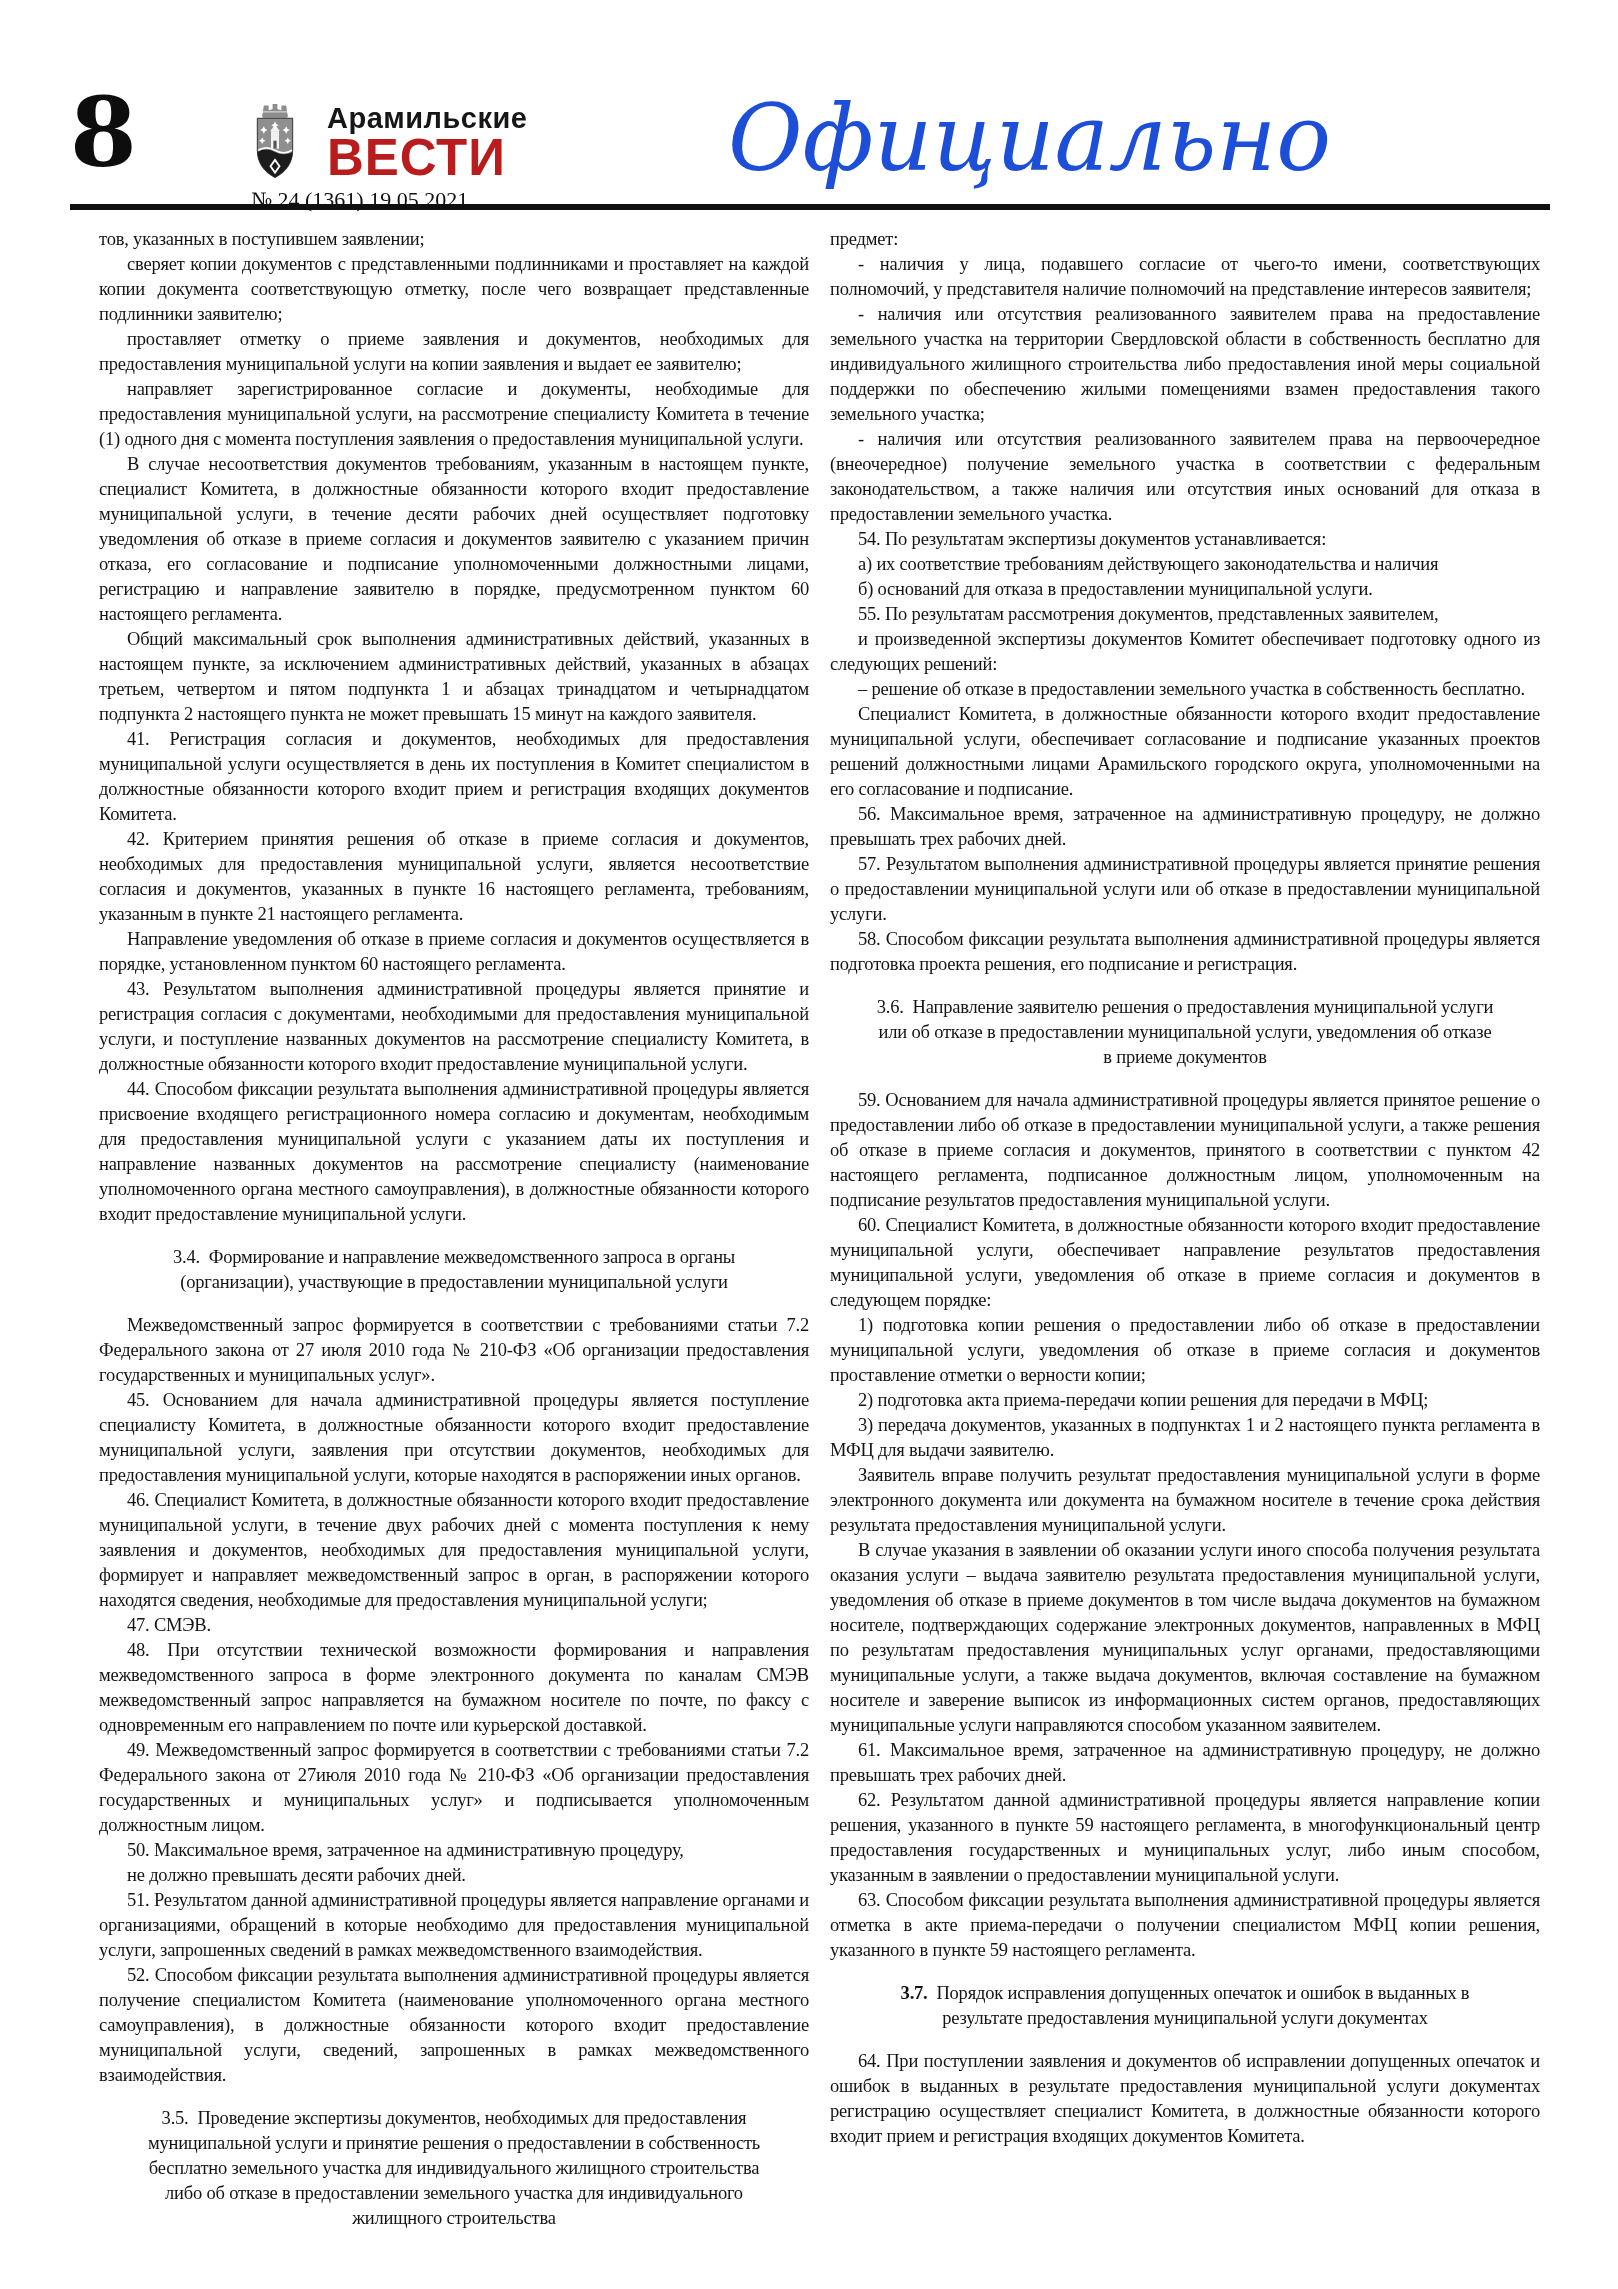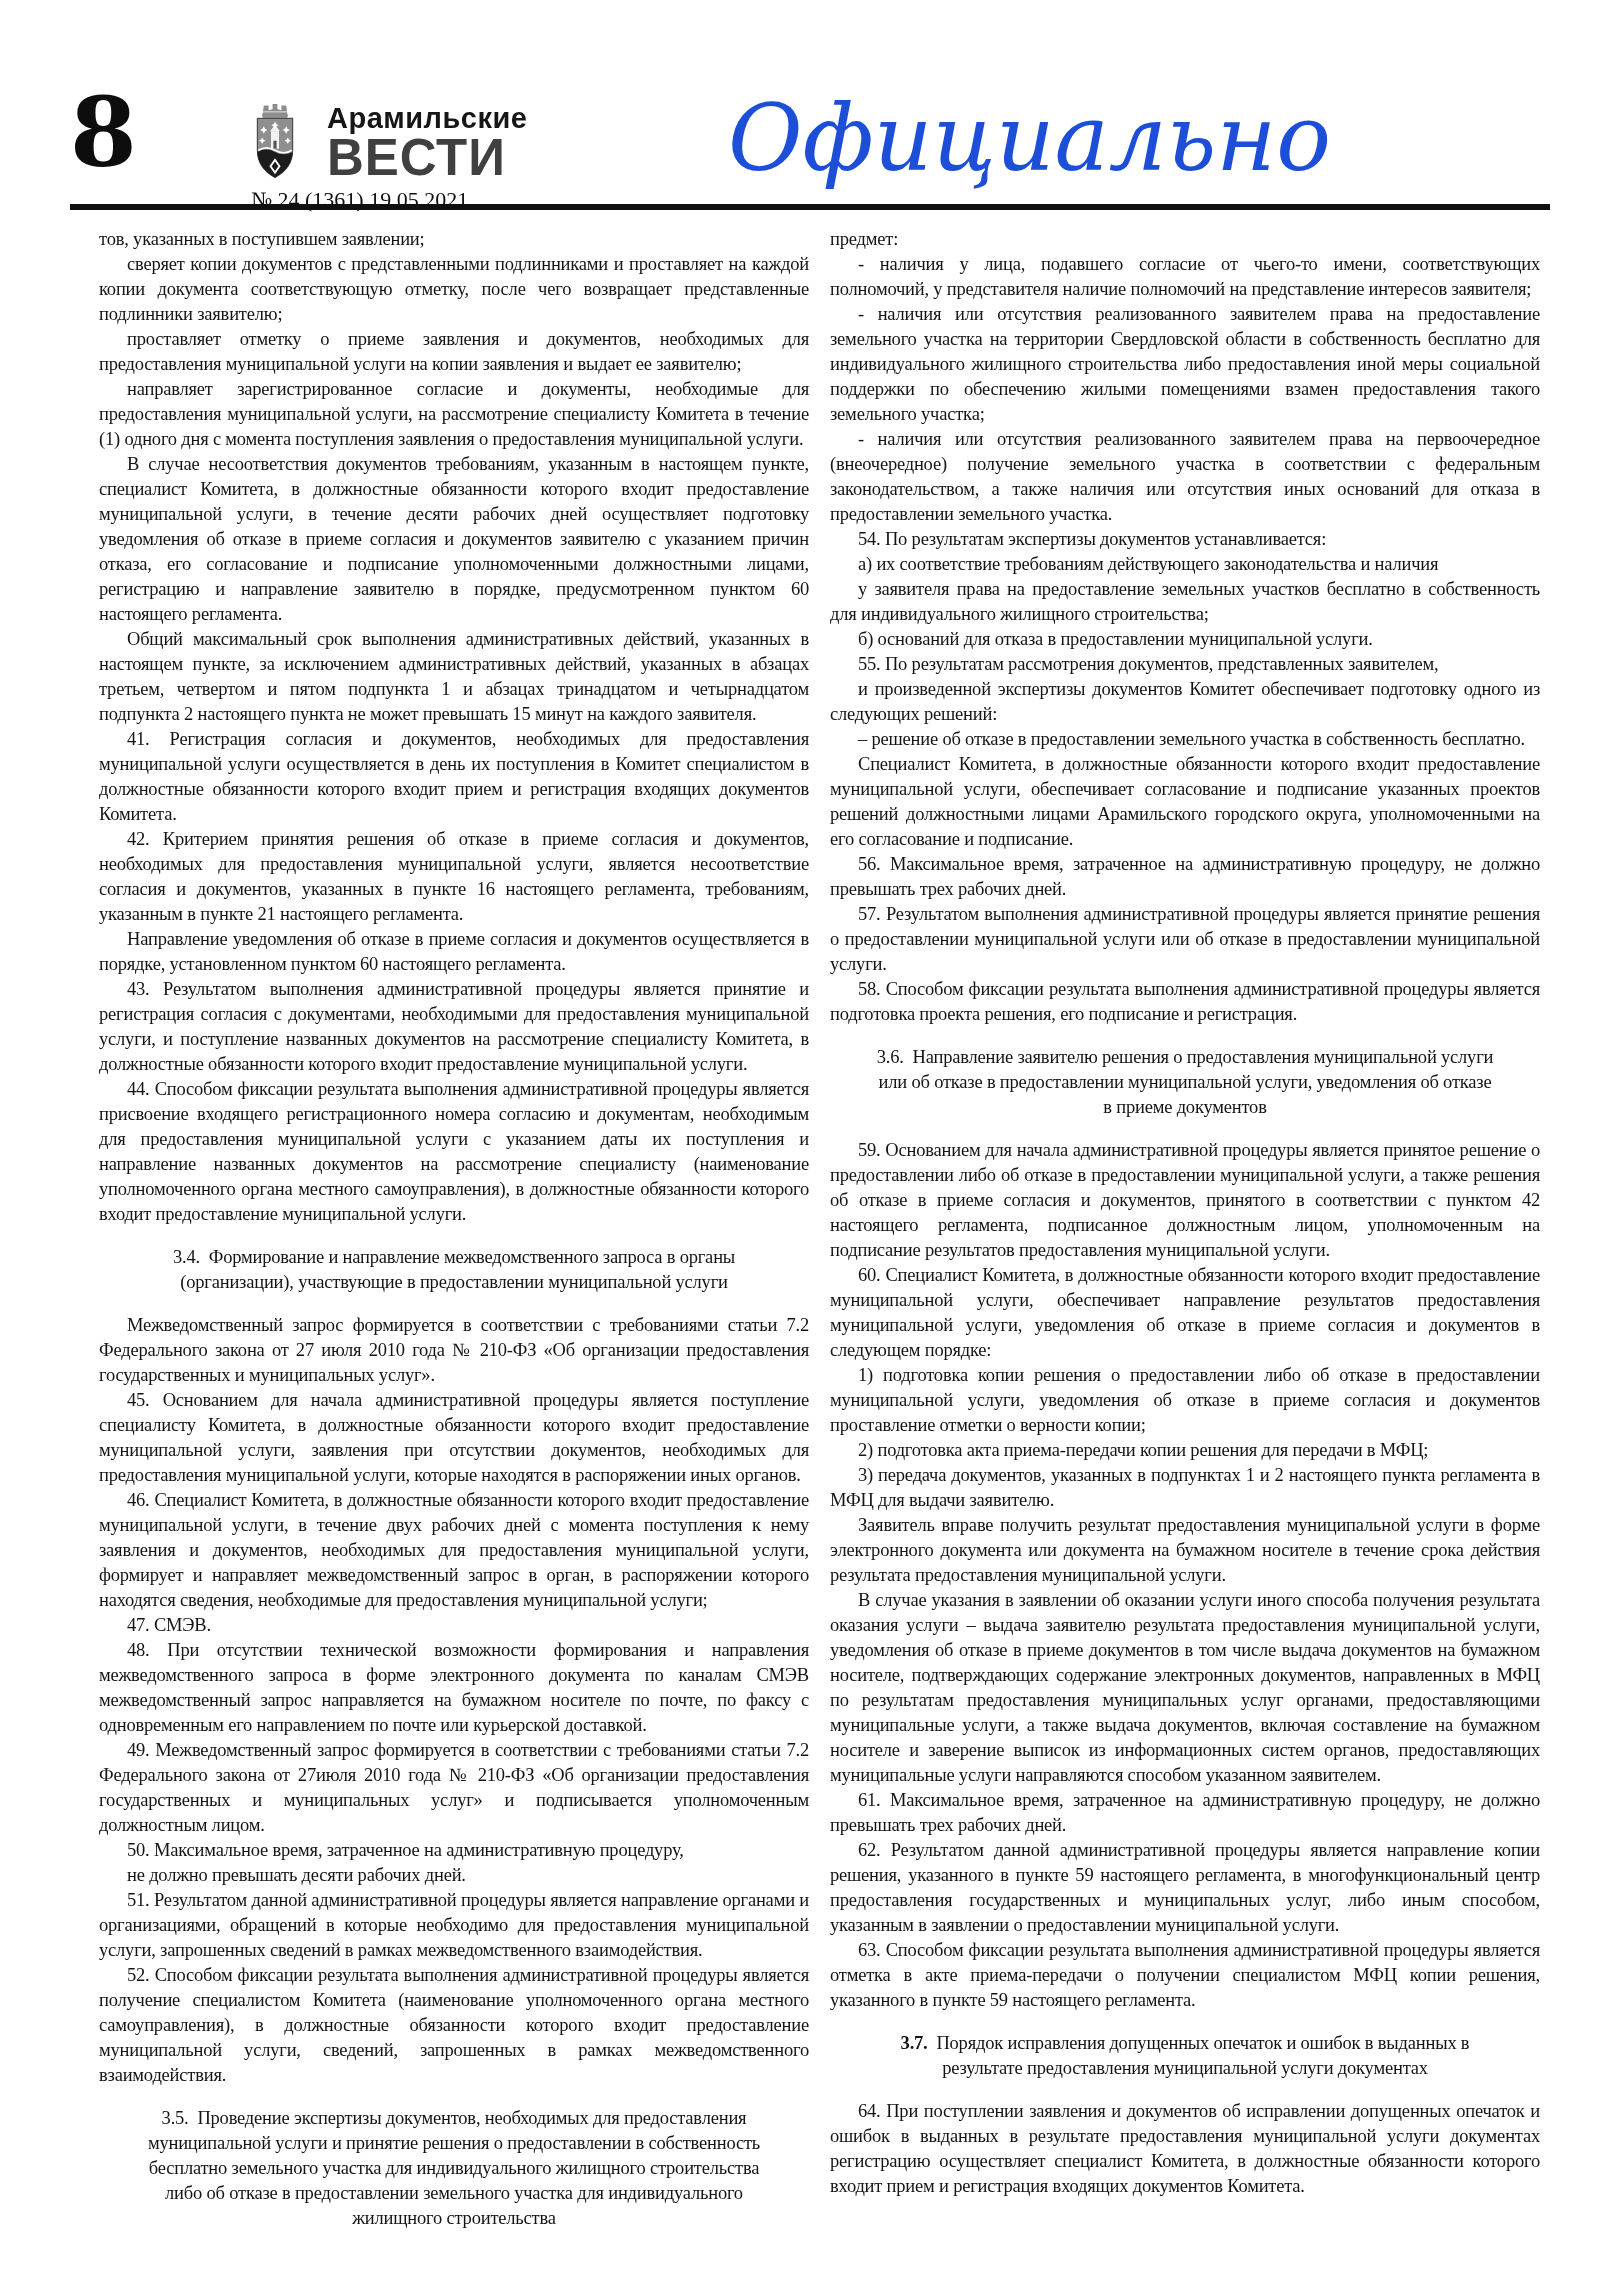--- a/index.html
+++ b/index.html
@@ -17,21 +17,21 @@
   .masthead{position:absolute;left:251px;top:102px;width:286px;}
   .mast-row{display:flex;align-items:flex-start;}
   .coat{width:48px;height:79px;flex:0 0 auto;}
   .mast-words{margin-left:28px;margin-top:1.8px;}
   .mast-top{
     font-family:"Liberation Sans", sans-serif;font-weight:bold;
     font-size:29px;line-height:1;color:#161616;letter-spacing:0.5px;
   }
   .mast-name{
     font-family:"Liberation Sans", sans-serif;font-weight:bold;
-    font-size:51px;line-height:.92;color:#404040;letter-spacing:0.9px;
+    font-size:51px;line-height:.92;color:#b91c1c;letter-spacing:0.9px;
     margin-top:1.8px;
   }
   .mast-issue{
     font-family:"Liberation Serif", serif;font-size:22px;line-height:1;
     color:#101010;margin-top:7.4px;white-space:nowrap;
   }
   .section-title{
     position:absolute;left:697px;top:89px;width:665px;text-align:center;
     font-family:"DejaVu Serif", serif;font-style:italic;
     font-size:91px;line-height:1.1;color:#1d4ed8;
@@ -126,21 +126,20 @@
         <p class="para">52. Способом фиксации результата выполнения административной процедуры является получение специалистом Комитета (наименование уполномоченного органа местного самоуправления), в должностные обязанности которого входит предоставление муниципальной услуги, сведений, запрошенных в рамках межведомственного взаимодействия.</p>
         <div class="heading"><span>3.5.&nbsp; </span>Проведение экспертизы документов, необходимых для предоставления муниципальной услуги и принятие решения о предоставлении в собственность бесплатно земельного участка для индивидуального жилищного строительства либо об отказе в предоставлении земельного участка для индивидуального жилищного строительства</div>
       </section>
     <section class="col" id="col-right">
         <p class="para noindent">предмет:</p>
         <p class="para">- наличия у лица, подавшего согласие от чьего-то имени, соответствующих полномочий, у представителя наличие полномочий на представление интересов заявителя;</p>
         <p class="para">- наличия или отсутствия реализованного заявителем права на предоставление земельного участка на территории Свердловской области в собственность бесплатно для индивидуального жилищного строительства либо предоставления иной меры социальной поддержки по обеспечению жилыми помещениями взамен предоставления такого земельного участка;</p>
         <p class="para">- наличия или отсутствия реализованного заявителем права на первоочередное (внеочередное) получение земельного участка в соответствии с федеральным законодательством, а также наличия или отсутствия иных оснований для отказа в предоставлении земельного участка.</p>
         <p class="para">54. По результатам экспертизы документов устанавливается:</p>
         <p class="para">а) их соответствие требованиям действующего законодательства и наличия</p>
-        <p class="para">у заявителя права на предоставление земельных участков бесплатно в собственность для индивидуального жилищного строительства;</p>
         <p class="para">б) оснований для отказа в предоставлении муниципальной услуги.</p>
         <p class="para">55. По результатам рассмотрения документов, представленных заявителем,</p>
         <p class="para">и произведенной экспертизы документов Комитет обеспечивает подготовку одного из следующих решений:</p>
         <p class="para">– решение об отказе в предоставлении земельного участка в собственность бесплатно.</p>
         <p class="para">Специалист Комитета, в должностные обязанности которого входит предоставление муниципальной услуги, обеспечивает согласование и подписание указанных проектов решений должностными лицами Арамильского городского округа, уполномоченными на его согласование и подписание.</p>
         <p class="para">56. Максимальное время, затраченное на административную процедуру, не должно превышать трех рабочих дней.</p>
         <p class="para">57. Результатом выполнения административной процедуры является принятие решения о предоставлении муниципальной услуги или об отказе в предоставлении муниципальной услуги.</p>
         <p class="para">58. Способом фиксации результата выполнения административной процедуры является подготовка проекта решения, его подписание и регистрация.</p>
         <div class="heading"><span>3.6.&nbsp; </span>Направление заявителю решения о предоставления муниципальной услуги или об отказе в предоставлении муниципальной услуги, уведомления об отказе в приеме документов</div>
         <p class="para">59. Основанием для начала административной процедуры является принятое решение о предоставлении либо об отказе в предоставлении муниципальной услуги, а также решения об отказе в приеме согласия и документов, принятого в соответствии с пунктом 42 настоящего регламента, подписанное должностным лицом, уполномоченным на подписание результатов предоставления муниципальной услуги.</p>

